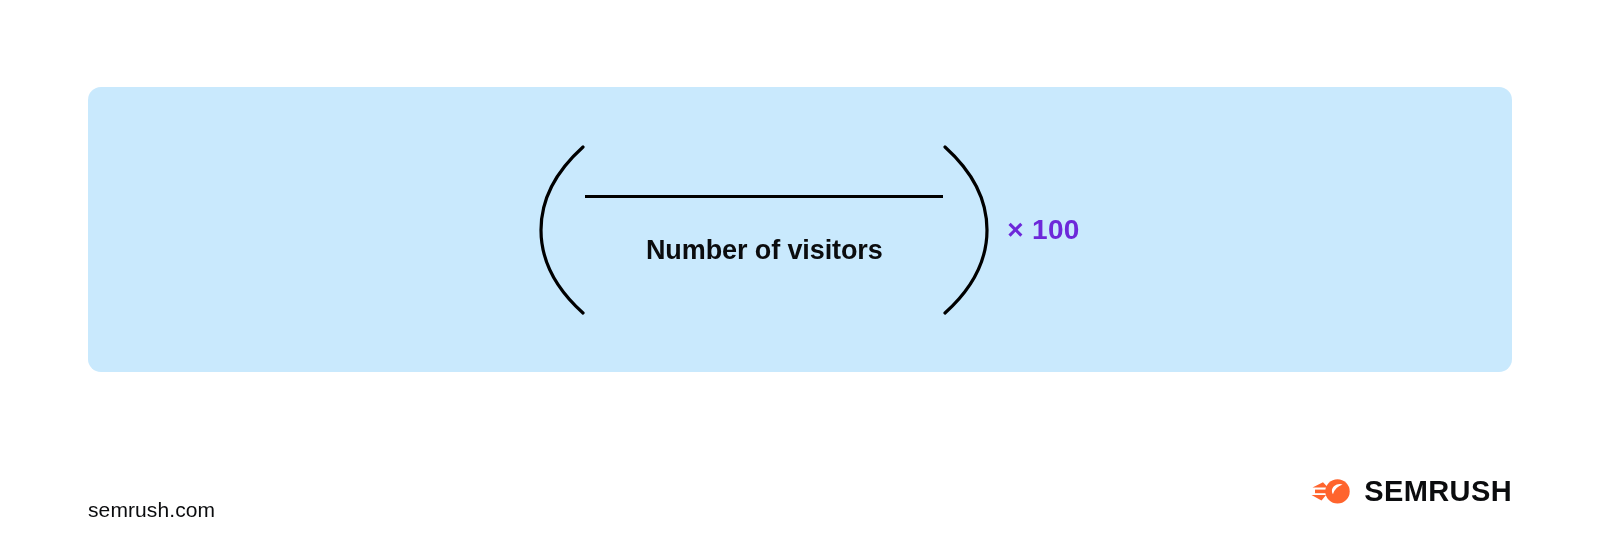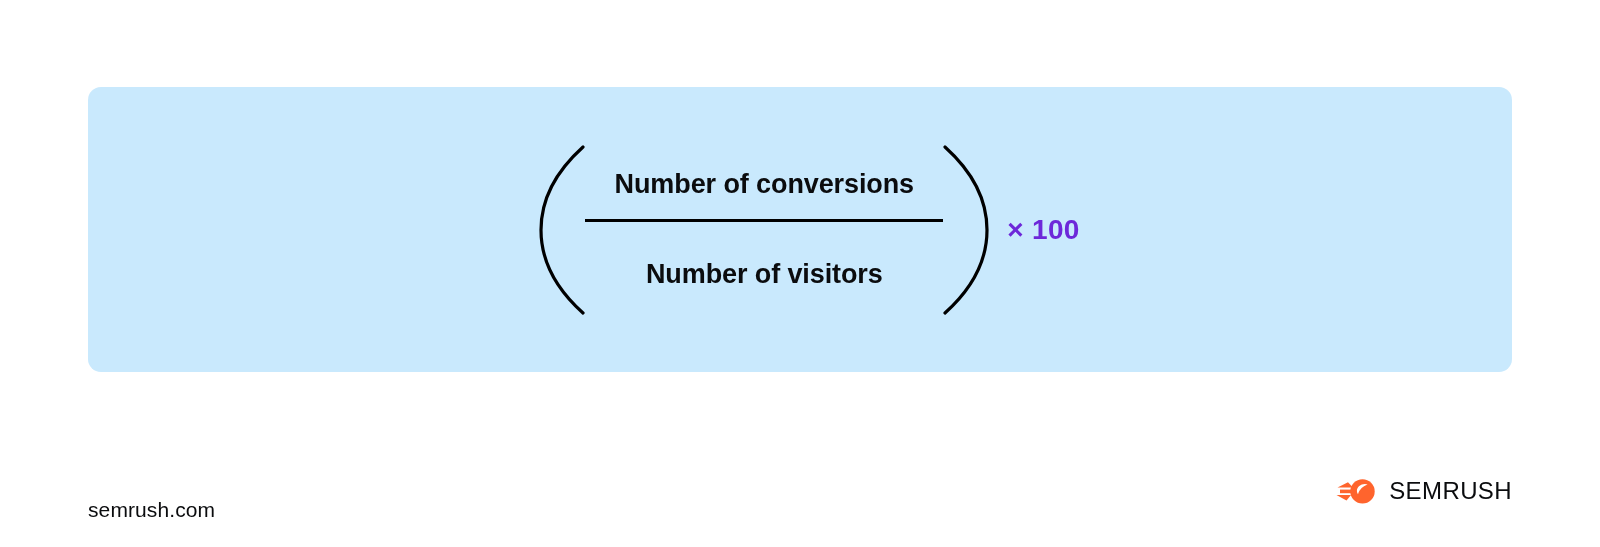--- a/index.html
+++ b/index.html
@@ -118,22 +118,22 @@
     right: 88px;
     top: 472px;
     display: flex;
     align-items: center;
     gap: 11px;
     height: 38px;
   }
   .brand-mark { width: 42px; height: 33px; display: block; flex: 0 0 auto; }
   .brand-mark svg { display: block; width: 42px; height: 33px; }
   .brand-word {
-    font-size: 24px;
-    font-weight: 400;
+    font-size: 29px;
+    font-weight: 700;
     color: #0b0c0e;
     letter-spacing: 0.4px;
     line-height: 1;
   }
 </style>
 </head>
 <body>
 
 <div class="formula-panel">
 
@@ -142,21 +142,20 @@
 
     <span class="paren-group">
 
       <span class="paren">
         <svg viewBox="0 0 50 172" xmlns="http://www.w3.org/2000/svg" aria-hidden="true">
           <path d="M44 3 C14 30, 2 58, 2 86 C2 114, 14 142, 44 169"></path>
         </svg>
       </span>
 
       <span class="fraction">
-        <span class="numerator">Number of conversions</span>
         <span class="fraction-bar"></span>
         <span class="denominator">Number of visitors</span>
       </span>
 
       <span class="paren">
         <svg viewBox="0 0 50 172" xmlns="http://www.w3.org/2000/svg" aria-hidden="true">
           <path d="M6 3 C36 30, 48 58, 48 86 C48 114, 36 142, 6 169"></path>
         </svg>
       </span>
 

